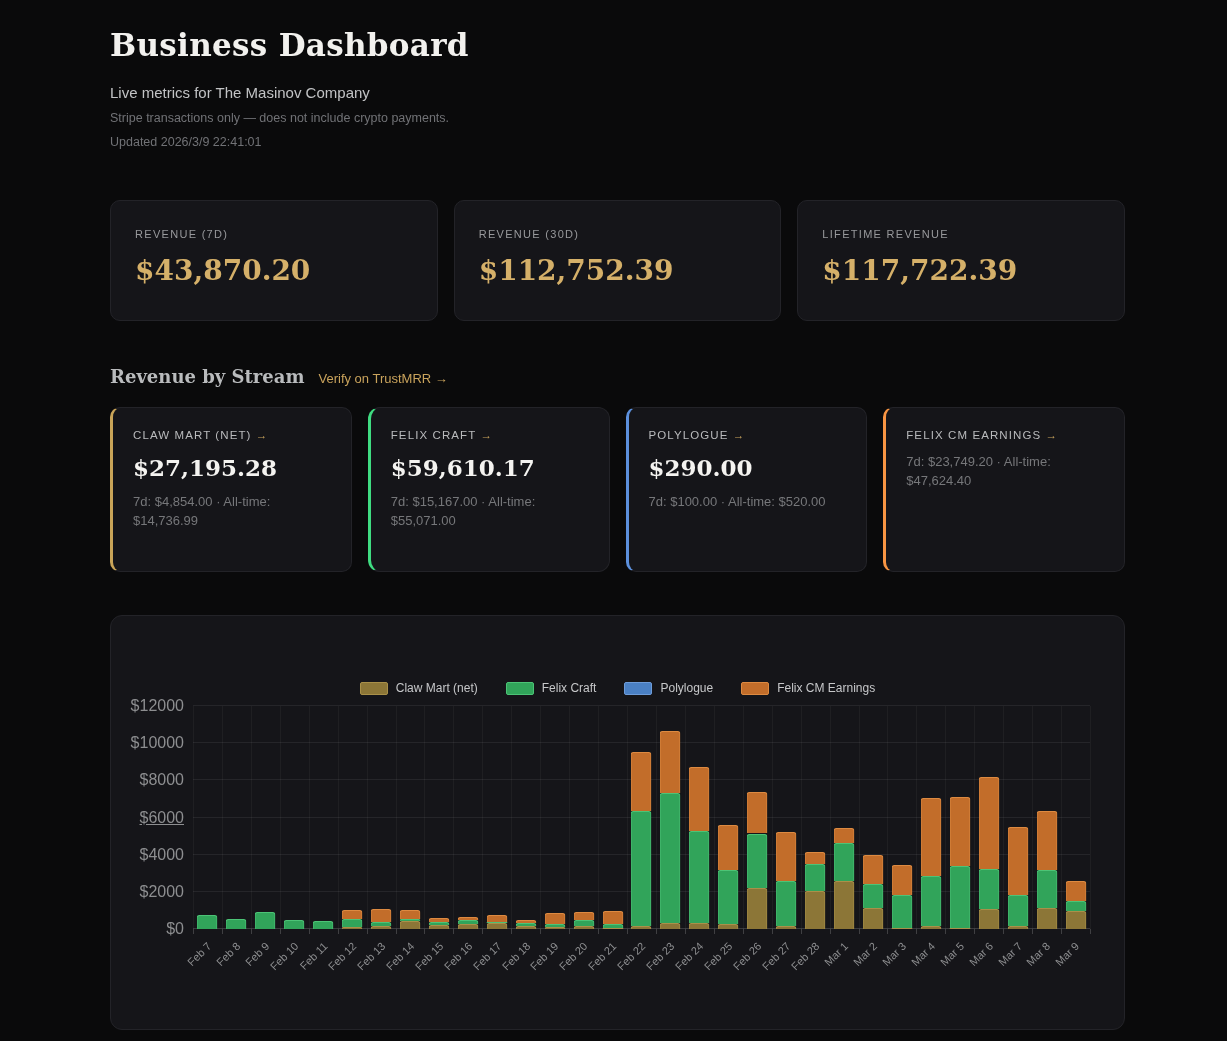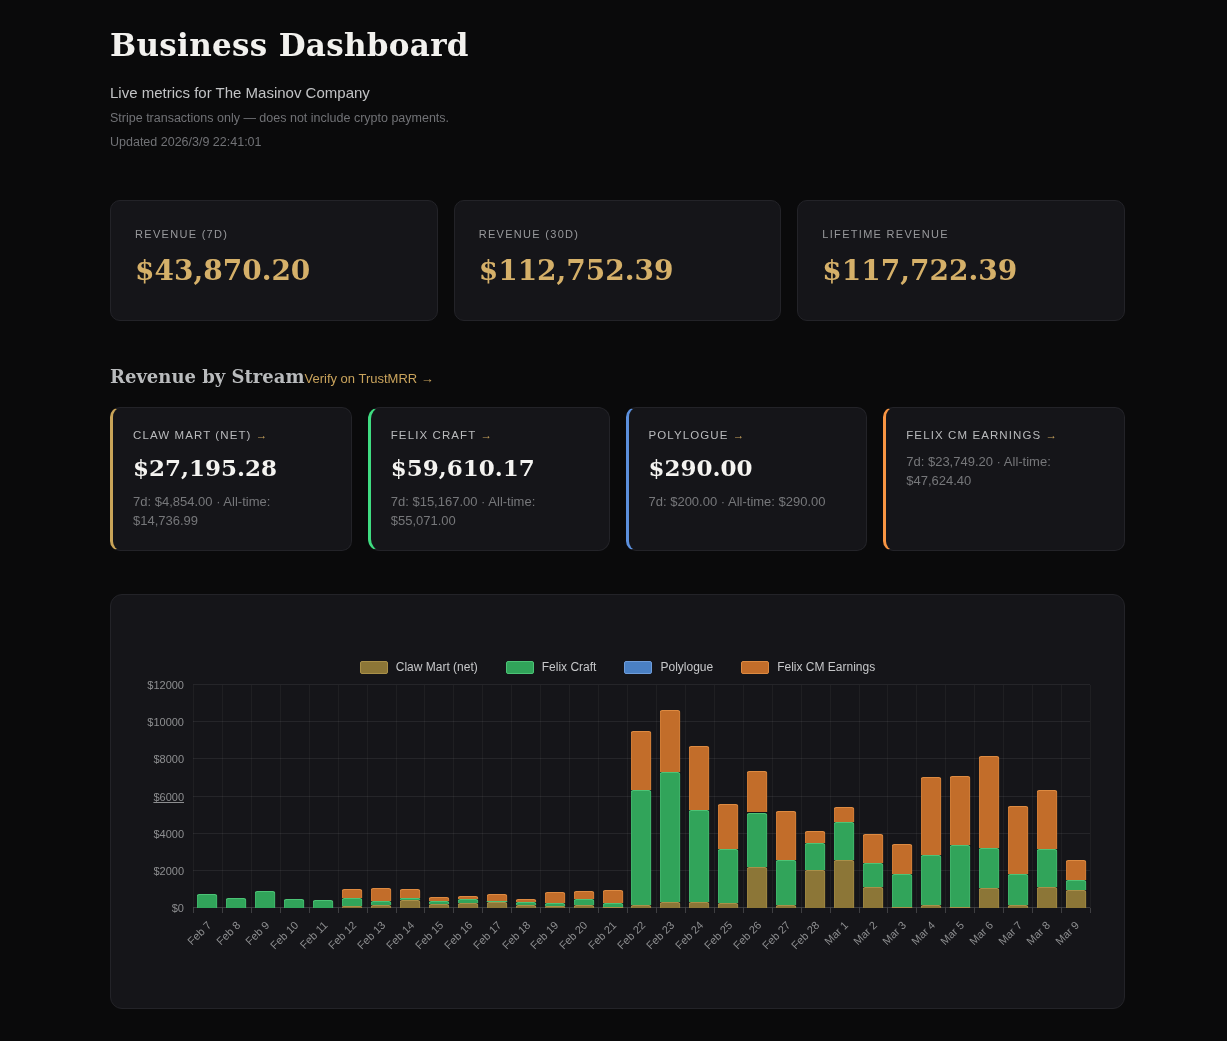--- a/index.html
+++ b/index.html
@@ -16,47 +16,47 @@
 
   
   .summary-row { margin-top:51px; display:flex; gap:16px; }
   .scard { flex:1; background:#151519; border:1px solid #232328; border-radius:10px;
            padding:27px 24px; height:121px; }
   .scard-label { font-size:11px; letter-spacing:1.3px; color:#98999c; }
   .scard-value { margin-top:14px; font-family:"DejaVu Serif", serif; font-weight:bold;
                  font-size:28px; color:#d5b069; }
 
   
-  .section-head { margin-top:45px; display:flex; align-items:baseline; }
+  .section-head { margin-top:45px; display:flex; align-items:baseline; gap:14px; }
   .section-title { font-family:"DejaVu Serif", serif; font-weight:bold; font-size:18px;
                    color:#b9bbbd; }
   .section-link { font-size:13px; color:#c9a35c; text-decoration:none; cursor:pointer; }
 
   .stream-row { margin-top:20px; display:flex; gap:16px; }
   .stcard { flex:1; background:#151519; border:1px solid #232328; border-radius:10px;
-            border-left-width:3px; border-left-style:solid; padding:21px 20px; height:144px; }
+            border-left-width:3px; border-left-style:solid; padding:21px 20px; height:165px; }
   .stcard-label { font-size:11.5px; letter-spacing:1.1px; color:#b9babc; cursor:pointer; }
   .stcard-label .arrow { color:#c9a35c; letter-spacing:0; }
   .stcard-value { margin-top:13px; font-family:"DejaVu Serif", serif; font-weight:bold;
                   font-size:23px; color:#f4f3f0; }
   .stcard-detail { margin-top:12px; font-size:13px; line-height:1.45; color:#76777a; }
 
   
   .chart-panel { margin-top:43px; background:#151519; border:1px solid #232328;
                  border-radius:12px; height:415px; padding:38px 34px 0; }
   .chart-title { font-family:"DejaVu Serif", serif; font-weight:bold; font-size:19px;
                  color:#eceade; }
   .legend { margin-top:27px; display:flex; justify-content:center; gap:28px; }
   .legend-item { display:flex; align-items:center; gap:8px; cursor:pointer; }
   .legend-swatch { width:28px; height:13px; border-radius:2px; border:1.5px solid; }
   .legend-label { font-size:12px; color:#c6c7c9; }
 
   .chart-area { margin-top:11px; display:flex; }
   .y-col { width:48px; position:relative; height:223px; flex:none; }
-  .y-tick { position:absolute; right:9px; transform:translateY(50%); font-size:11px;
+  .y-tick { position:absolute; right:9px; transform:translateY(50%); font-size:16px;
             color:#8d8e90;margin-top:8px; }
   .plot { flex:1; position:relative; height:223px; }
   .gridline-h { position:absolute; left:0; right:0; height:1px;
                 background:rgba(255,255,255,0.07); }
   .gridline-h.base { background:rgba(255,255,255,0.16); }
   .gridline-v { position:absolute; top:0; bottom:0; width:1px;
                 background:rgba(255,255,255,0.045); }
   .chart-column { position:absolute; bottom:0; top:0; }
   .bar-seg { position:absolute; left:50%; transform:translateX(-50%); width:21px;
              border-width:1px; border-style:solid; border-bottom:none;
@@ -105,21 +105,21 @@
         <div class="stcard-detail">7d: $4,854.00 · All-time: $14,736.99</div>
       </div>
       <div class="stcard" style="border-left-color: rgb(63, 220, 129); border-radius: 12px;">
         <div class="stcard-label"><span>FELIX CRAFT</span> <span class="arrow">→</span></div>
         <div class="stcard-value">$59,610.17</div>
         <div class="stcard-detail">7d: $15,167.00 · All-time: $55,071.00</div>
       </div>
       <div class="stcard" style="border-left-color: rgb(92, 144, 221);">
         <div class="stcard-label"><span>POLYLOGUE</span> <span class="arrow">→</span></div>
         <div class="stcard-value">$290.00</div>
-        <div class="stcard-detail">7d: $200.00 · All-time: $290.00</div>
+        <div class="stcard-detail">7d: $100.00 · All-time: $520.00</div>
       </div>
       <div class="stcard" style="border-left-color: rgb(248, 149, 67);">
         <div class="stcard-label"><span>FELIX CM EARNINGS</span> <span class="arrow">→</span></div>
         <div class="stcard-detail">7d: $23,749.20 · All-time: $47,624.40</div>
       </div>
     </div>
 
   <div class="chart-panel">
     <div class="legend">
         <div class="legend-item">

